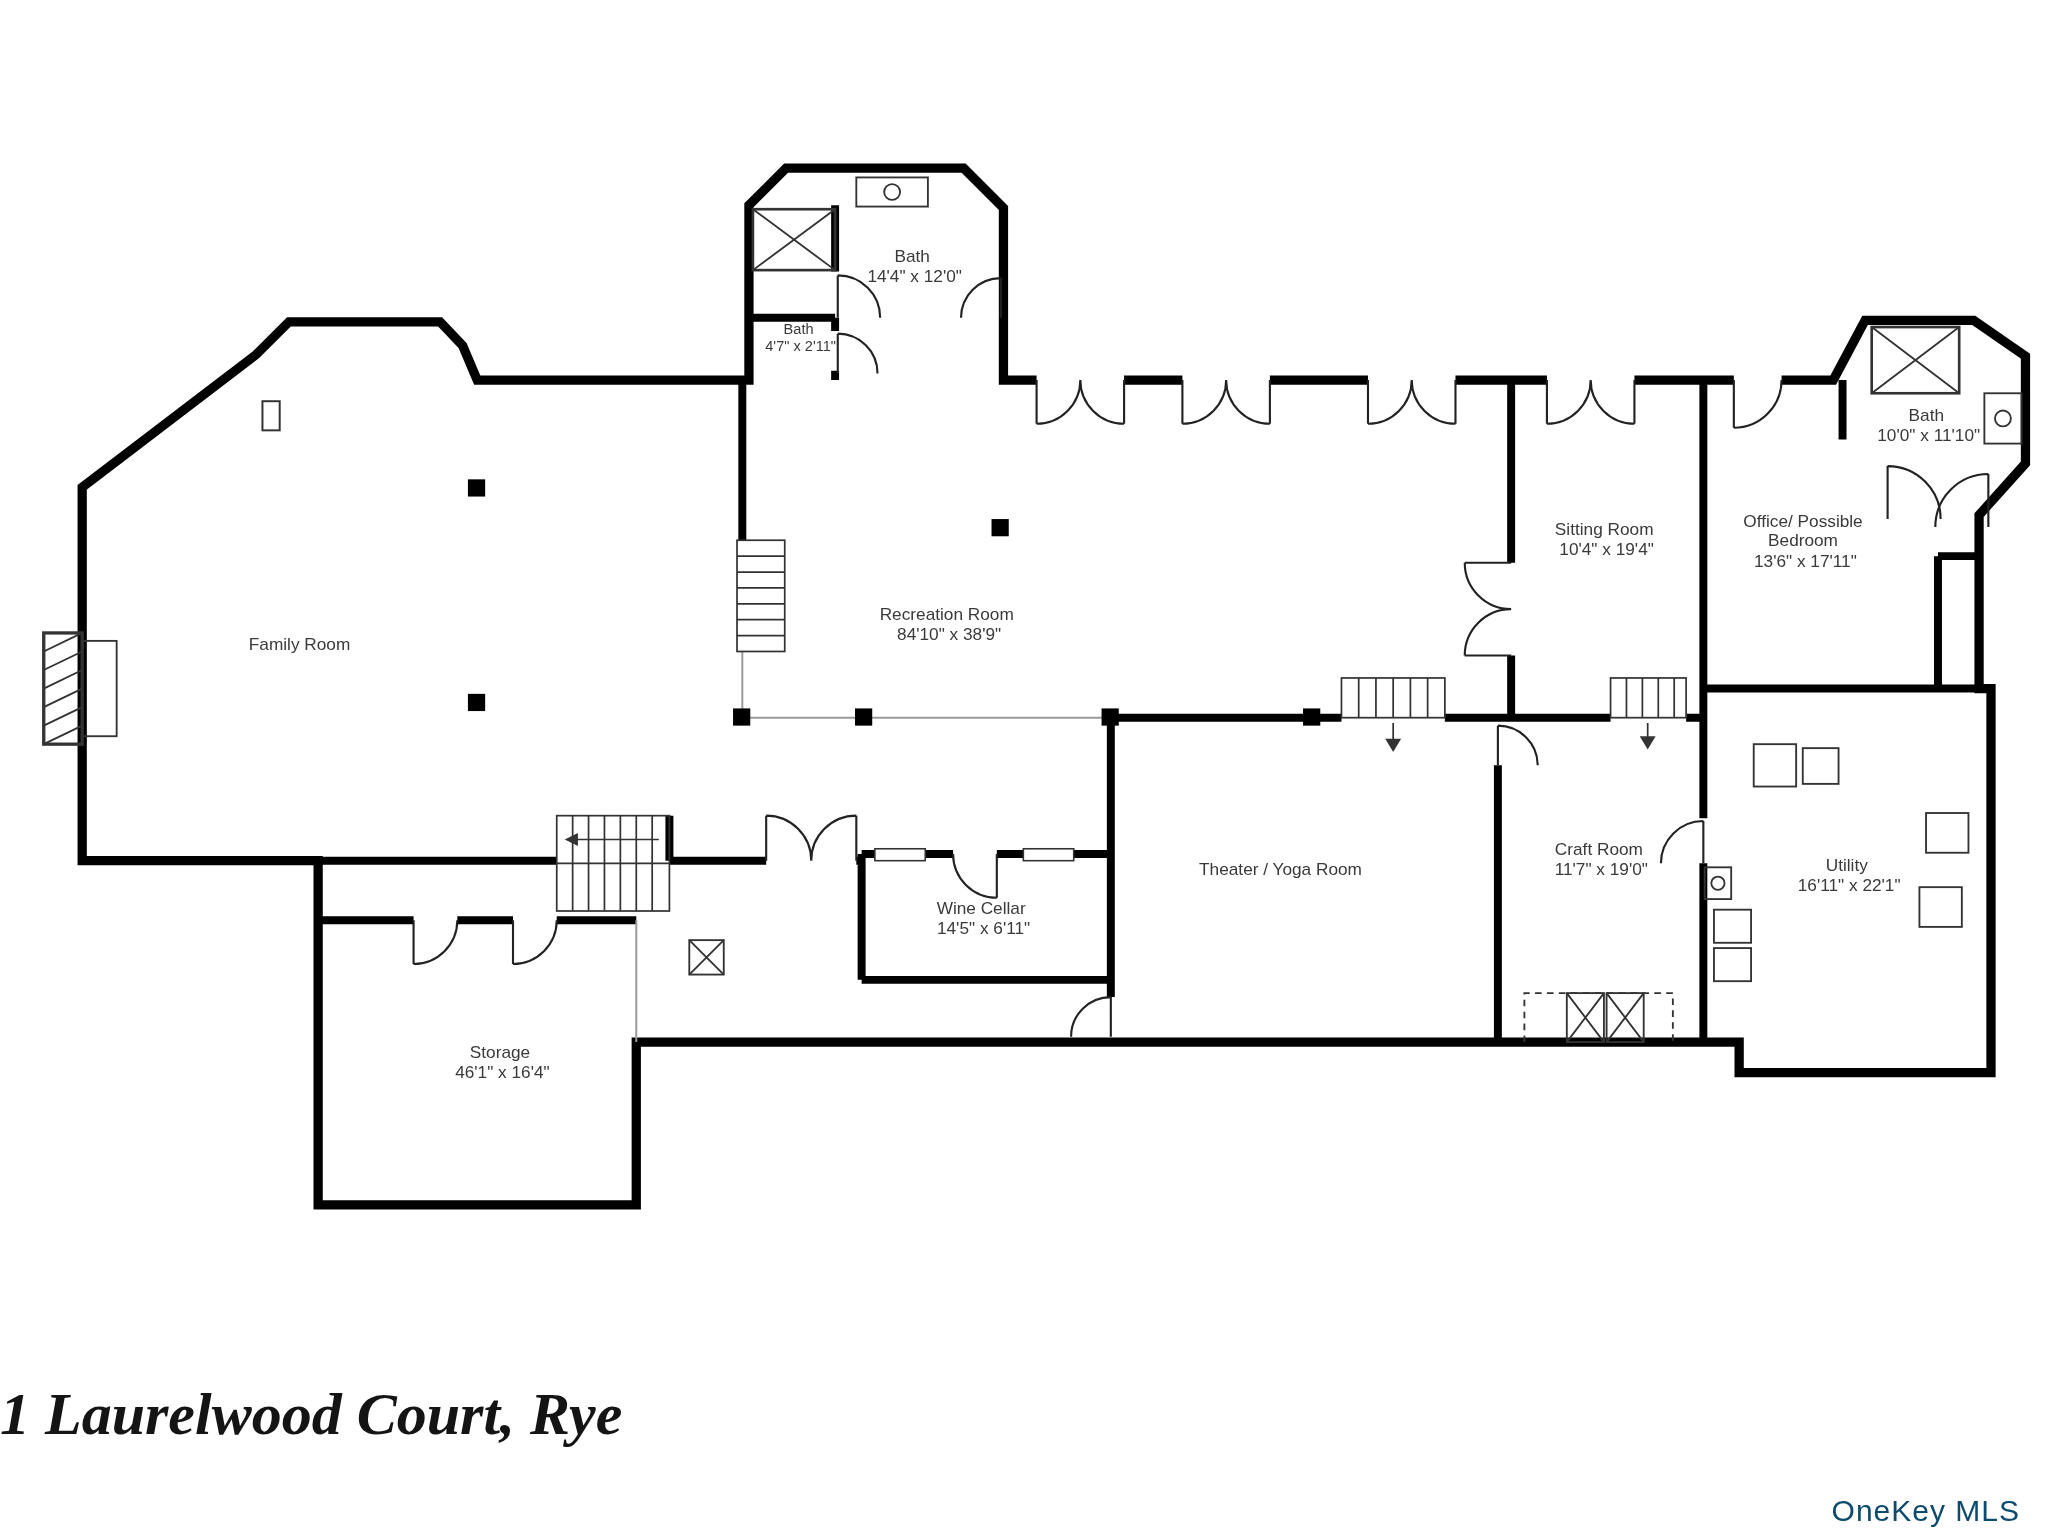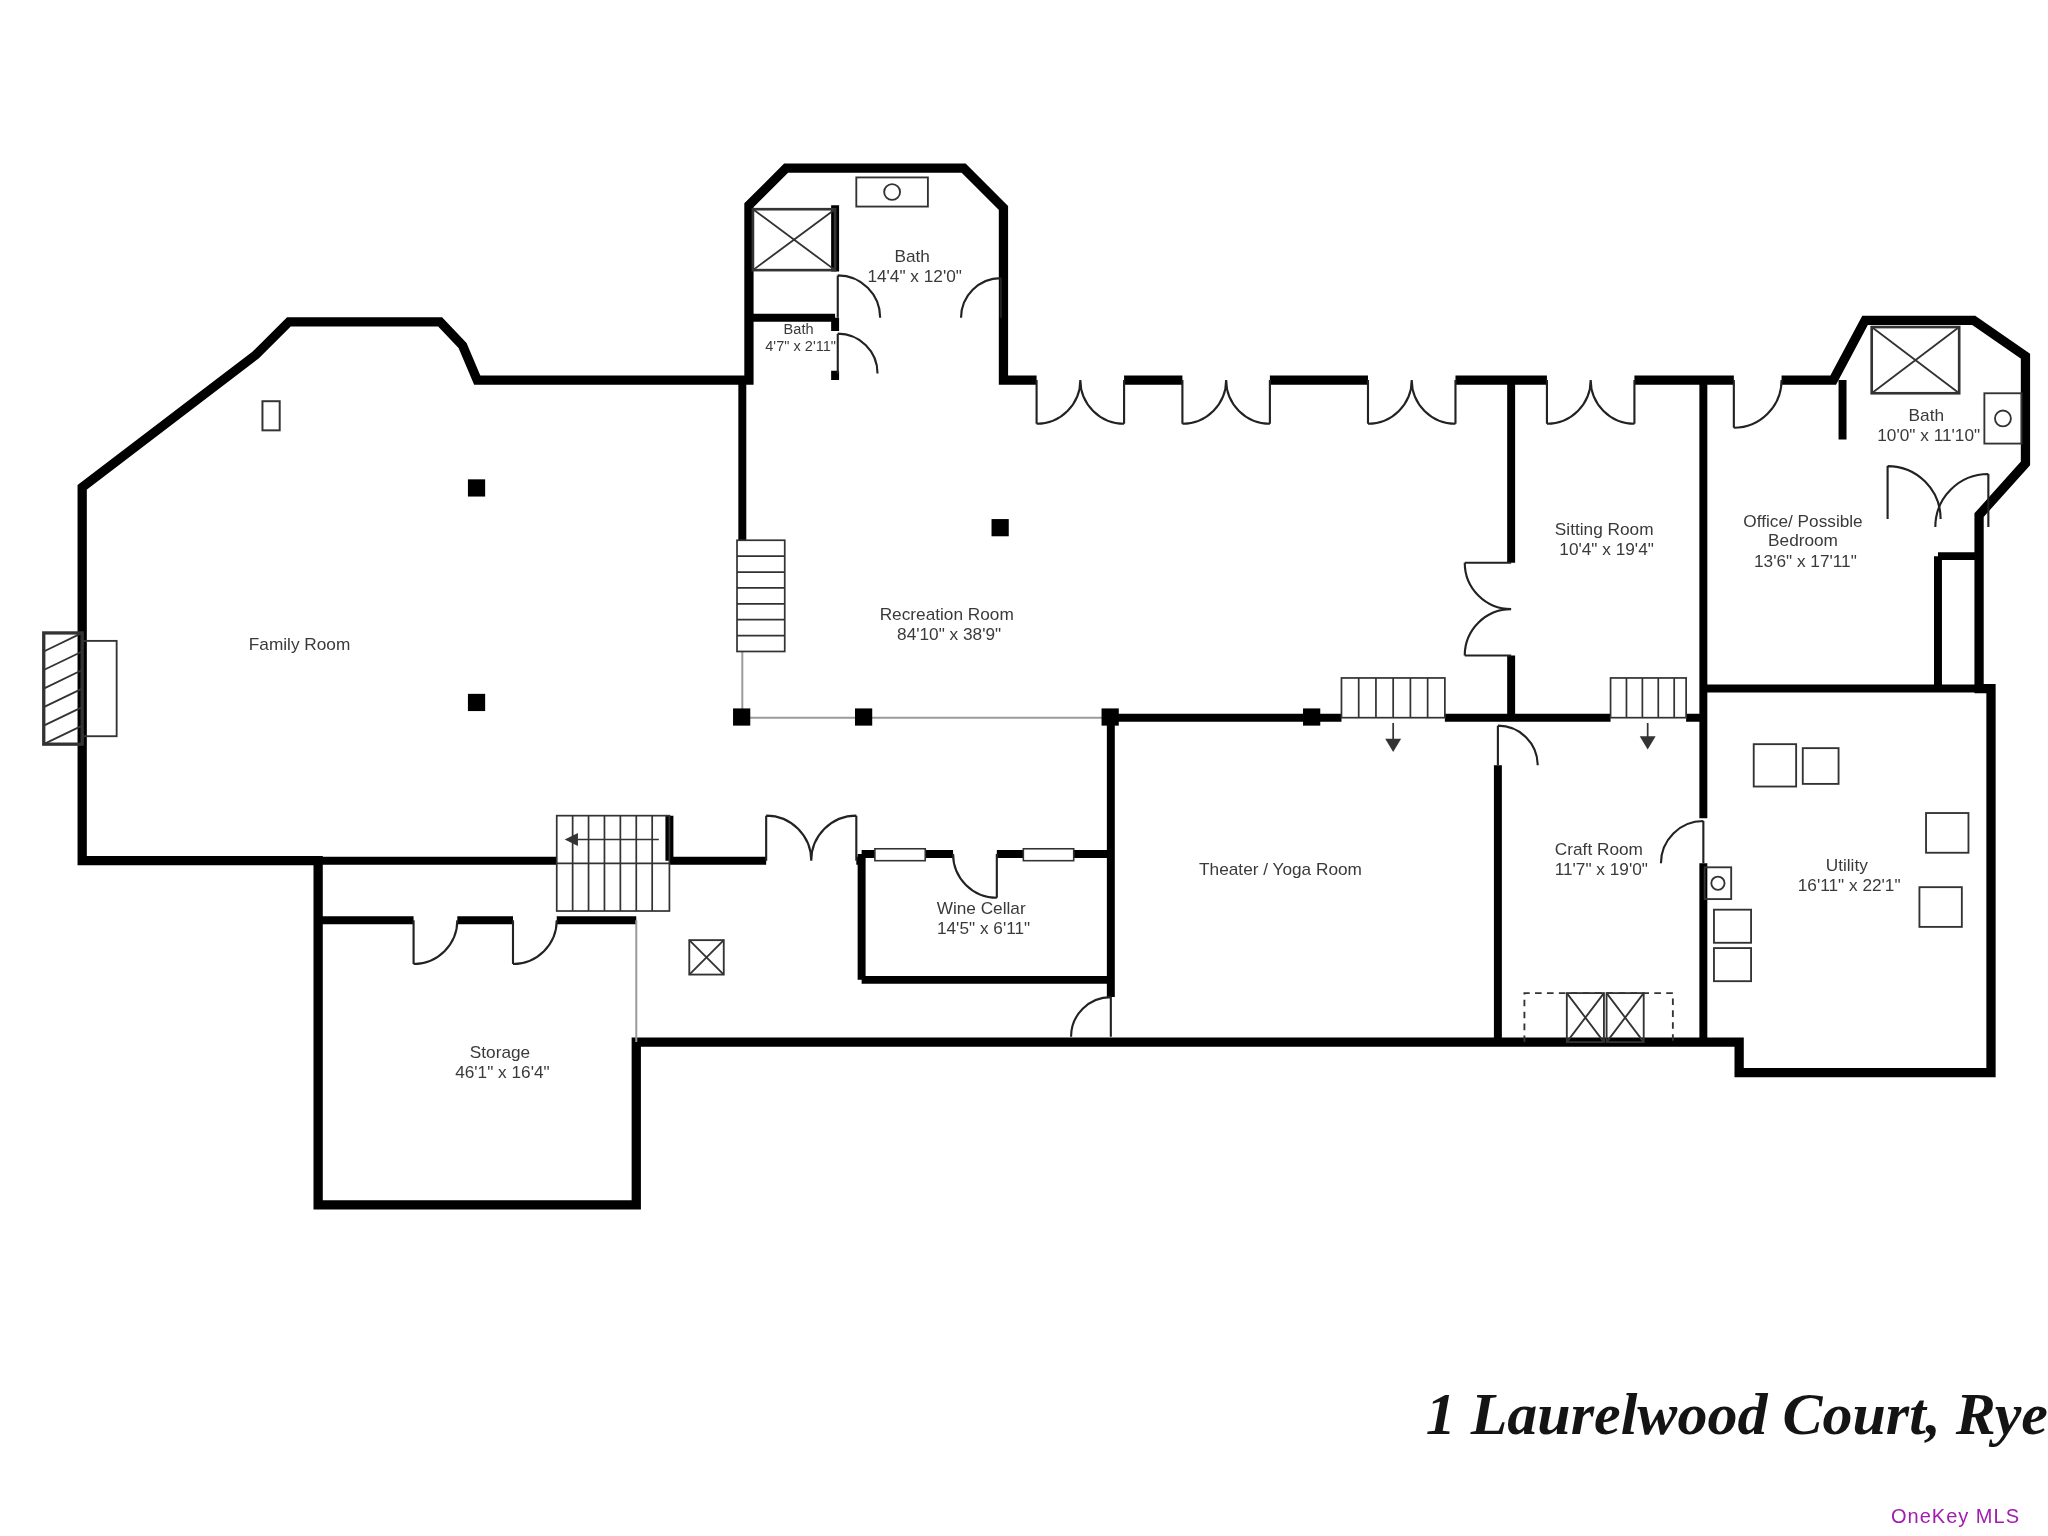--- a/index.html
+++ b/index.html
@@ -1,23 +1,23 @@
 <!DOCTYPE html>
 <html><head>
 <meta charset="utf-8">
 <style>
   html,body{margin:0;padding:0;background:#ffffff;}
   body{width:2048px;height:1536px;position:relative;overflow:hidden;font-family:"Liberation Sans",sans-serif;}
   .plan-svg{position:absolute;left:0;top:0;}
   svg text{font-family:"Liberation Sans",sans-serif;font-size:13px;fill:#3a3a3a;text-anchor:middle;}
   svg text.small{font-size:11px;}
-  .title-block{position:absolute;left:0;top:1378px;width:100%;text-align:right;
+  .title-block{position:absolute;left:0;top:1378px;width:100%;text-align:left;
     font-family:"Liberation Serif",serif;font-style:italic;font-weight:bold;
     font-size:60px;line-height:1.22;color:#141414;}
-  .watermark{position:absolute;right:28px;bottom:8px;font-size:20px;color:#a21caf;
+  .watermark{position:absolute;right:28px;bottom:8px;font-size:30px;color:#0c4a6e;
     font-family:"Liberation Sans",sans-serif;letter-spacing:1px;}
 </style>
 </head>
 <body>
 
 <svg class="plan-svg" width="2048" height="1536" viewBox="0 0 1545 1160" preserveAspectRatio="none">
 
   <path d="M 360 287 L 565 287 L 565 155 L 593 127 L 727 127 L 757 157 L 757 287
            L 1383 287 L 1407 242 L 1489 242 L 1528 269 L 1528 350 L 1493 389 L 1493 520
            L 1502 520 L 1502 810 L 1312 810 L 1312 787 L 480 787 L 480 910 L 240 910

